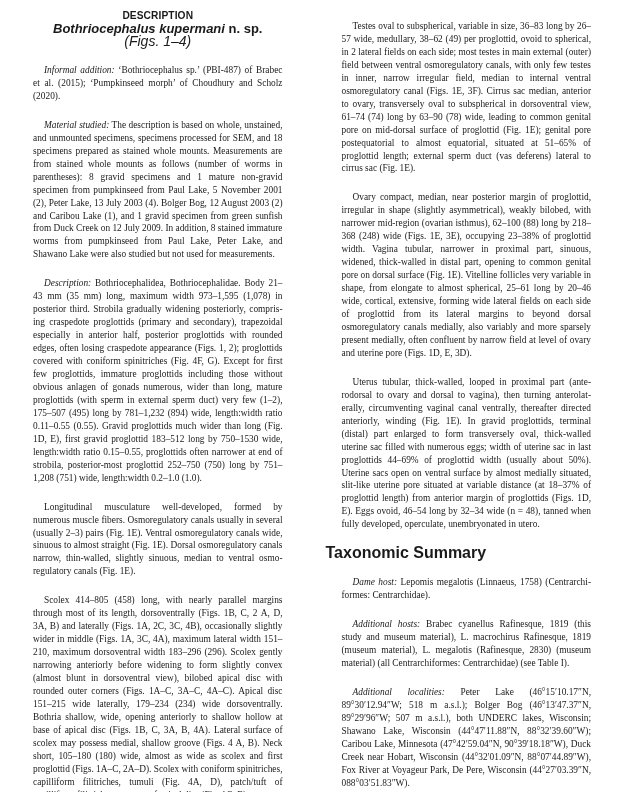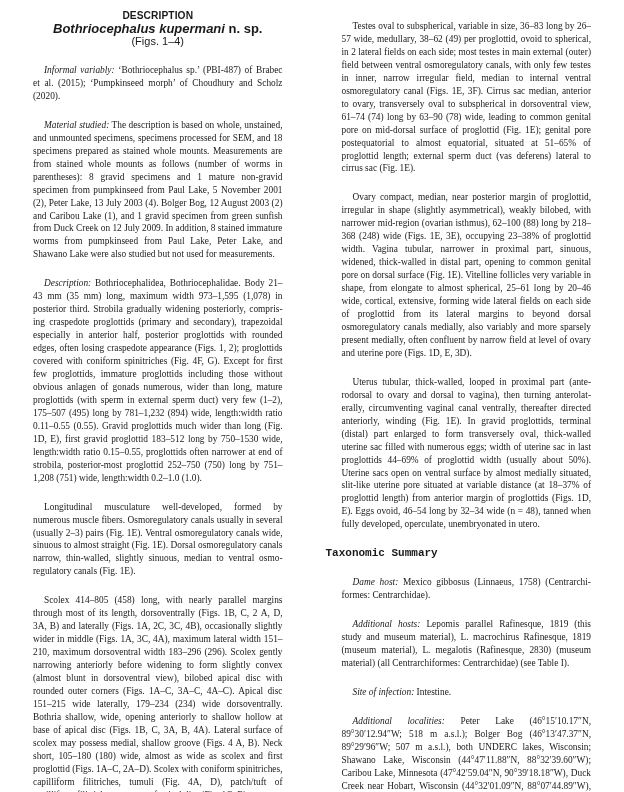--- a/index.html
+++ b/index.html
@@ -5,60 +5,59 @@
   html, body { margin: 0; padding: 0; background: #ffffff; }
   body { width: 624px; height: 792px; overflow: hidden; position: relative;
          font-family: "Liberation Serif", "DejaVu Serif", serif; color: #1a1a1a; }
   .page { position: absolute; left: 17px; top: 4px; width: 590px; display: flex; justify-content: space-between; gap: 27px; }
   .col { width: 288px; font-size: 9.35px; line-height: 12.95px; text-align: justify; hyphens: manual; }
   .col p { margin: 16px; text-indent: 11px; }
   .heading-block { text-align: center; margin-top: 5px; margin-bottom: 7px; font-family: "Liberation Sans", "DejaVu Sans", sans-serif; }
   .h-main { font-weight: bold; font-size: 10.2px; line-height: 13px; letter-spacing: 0.1px; }
   .h-species { font-weight: bold; font-size: 13px; line-height: 13px; }
   .h-species i { font-style: italic; }
-  .h-figs { font-size: 11px; line-height: 13px; }
+  .h-figs { font-size: 14px; line-height: 13px; font-style: italic; }
   .lbl { font-style: italic; }
   .sp { }
-  .section-title { font-family: Liberation Mono, monospace; font-weight: bold; font-size: 11px; margin: 14px 0 9px 0; text-indent: 0; }
+  .section-title { font-family: Liberation Sans, sans-serif; font-weight: bold; font-size: 16px; margin: 14px 0 9px 0; text-indent: 0; }
 </style>
 </head>
 <body>
 
 <div class="page">
 
   <div class="col">
     <div class="heading-block">
       <div class="h-main">DESCRIPTION</div>
       <div class="h-species"><i>Bothriocephalus kupermani</i><span> n. sp.</span></div>
       <div class="h-figs">(Figs. 1–4)</div>
     </div>
 
-    <p><span class="lbl">Informal variably:</span><span> ‘</span><span class="sp">Bothriocephalus</span><span> sp.’ (PBI-487) of Brabec et al. (2015); ‘Pumpkinseed morph’ of Choudhury and Scholz (2020).</span></p>
+    <p><span class="lbl">Informal addition:</span><span> ‘</span><span class="sp">Bothriocephalus</span><span> sp.’ (PBI-487) of Brabec et al. (2015); ‘Pumpkinseed morph’ of Choudhury and Scholz (2020).</span></p>
 
     <p><span class="lbl">Material studied:</span><span> The description is based on whole, unstained, and unmounted specimens, specimens processed for SEM, and 18 specimens prepared as stained whole mounts. Measurements are from stained whole mounts as follows (number of worms in parentheses): 8 gravid specimens and 1 mature non-gravid specimen from pumpkinseed from Paul Lake, 5 November 2001 (2), Peter Lake, 13 July 2003 (4). Bolger Bog, 12 August 2003 (2) and Caribou Lake (1), and 1 gravid specimen from green sunfish from Duck Creek on 12 July 2009. In addition, 8 stained immature worms from pumpkinseed from Paul Lake, Peter Lake, and Shawano Lake were also studied but not used for measurements.</span></p>
 
     <p><span class="lbl">Description:</span><span> Bothriocephalidea, Bothriocephalidae. Body 21–43 mm (35 mm) long, maximum width 973–1,595 (1,078) in posterior third. Strobila gradually widening posteriorly, compris­ing craspedote proglottids (primary and secondary), trapezoidal especially in anterior half, posterior proglottids with rounded edges, often losing craspedote appearance (Figs. 1, 2); proglottids covered with coniform spinitriches (Fig. 4F, G). Except for first few proglottids, immature proglottids including those without obvious anlagen of gonads numerous, wider than long, mature proglottids (with sperm in external sperm duct) very few (1–2), 175–507 (495) long by 781–1,232 (894) wide, length:width ratio 0.11–0.55 (0.55). Gravid proglottids much wider than long (Fig. 1D, E), first gravid proglottid 183–512 long by 750–1530 wide, length:width ratio 0.15–0.55, proglottids often narrower at end of strobila, posterior-most proglottid 252–750 (750) long by 751–1,208 (751) wide, length:width 0.2–1.0 (1.0).</span></p>
 
     <p>Longitudinal musculature well-developed, formed by numerous muscle fibers. Osmoregulatory canals usually in several (usually 2–3) pairs (Fig. 1E). Ventral osmoregulatory canals wide, sinuous to almost straight (Fig. 1E). Dorsal osmoregulatory canals narrow, thin-walled, slightly sinuous, median to ventral osmo­regulatory canals (Fig. 1E).</p>
 
     <p>Scolex 414–805 (458) long, with nearly parallel margins through most of its length, dorsoventrally (Figs. 1B, C, 2 A, D, 3A, B) and laterally (Figs. 1A, 2C, 3C, 4B), occasionally slightly wider in middle (Figs. 1A, 3C, 4A), maximum lateral width 151–210, maximum dorsoventral width 183–296 (296). Scolex gently narrowing anteriorly before widening to form slightly convex (almost blunt in dorsoventral view), bilobed apical disc with rounded outer corners (Figs. 1A–C, 3A–C, 4A–C). Apical disc 151–215 wide laterally, 179–234 (234) wide dorsoventrally. Bothria shallow, wide, opening anteriorly to shallow hollow at base of apical disc (Figs. 1B, C, 3A, B, 4A). Lateral surface of scolex may possess medial, shallow groove (Figs. 4 A, B). Neck short, 105–180 (180) wide, almost as wide as scolex and first proglottid (Figs. 1A–C, 2A–D). Scolex with coniform spinitriches, capilliform filitriches, tumuli (Fig. 4A, D), patch/tuft of capilliform filitriches at center of apical disc (Fig. 1C, E).</p>
   </div>
 
   <div class="col">
     <p>Testes oval to subspherical, variable in size, 36–83 long by 26–57 wide, medullary, 38–62 (49) per proglottid, ovoid to spherical, in 2 lateral fields on each side; most testes in main external (outer) field between ventral osmoregulatory canals, with only few testes in inner, narrow irregular field, median to internal ventral osmoregulatory canal (Figs. 1E, 3F). Cirrus sac median, anterior to ovary, transversely oval to subspherical in dorsoventral view, 61–74 (74) long by 63–90 (78) wide, leading to common genital pore on mid-dorsal surface of proglottid (Fig. 1E); genital pore postequatorial to almost equatorial, situated at 51–65% of proglottid length; external sperm duct (vas deferens) lateral to cirrus sac (Fig. 1E).</p>
     <p>Ovary compact, median, near posterior margin of proglottid, irregular in shape (slightly asymmetrical), weakly bilobed, with narrower mid-region (ovarian isthmus), 62–100 (88) long by 218–368 (248) wide (Figs. 1E, 3E), occupying 23–38% of proglottid width. Vagina tubular, narrower in proximal part, sinuous, widened, thick-walled in distal part, opening to common genital pore on dorsal surface (Fig. 1E). Vitelline follicles very variable in shape, from elongate to almost spherical, 25–61 long by 20–46 wide, cortical, extensive, forming wide lateral fields on each side of proglottid from its lateral margins to beyond dorsal osmoregulatory canals medially, also variably and more sparsely present medially, often confluent by narrow field at level of ovary and uterine pore (Figs. 1D, E, 3D).</p>
     <p>Uterus tubular, thick-walled, looped in proximal part (ante­rodorsal to ovary and dorsal to vagina), then turning anterolat­erally, circumventing vaginal canal ventrally, thereafter directed anteriorly, winding (Fig. 1E). In gravid proglottids, terminal (distal) part enlarged to form transversely oval, thick-walled uterine sac filled with numerous eggs; width of uterine sac in last proglottids 44–69% of proglottid width (usually about 50%). Uterine sacs open on ventral surface by almost medially situated, slit-like uterine pore situated at variable distance (at 18–37% of proglottid length) from anterior margin of proglottids (Figs. 1D, E). Eggs ovoid, 46–54 long by 32–34 wide (n = 48), tanned when fully developed, operculate, unembryonated in utero.</p>
 
     <div class="section-title">Taxonomic Summary</div>
 
-    <p><span class="lbl">Dame host:</span><span class="sp"> Mexico gibbosus</span><span> (Linnaeus, 1758) (Centrarchi­formes: Centrarchidae).</span></p>
+    <p><span class="lbl">Dame host:</span><span class="sp"> Lepomis megalotis</span><span> (Linnaeus, 1758) (Centrarchi­formes: Centrarchidae).</span></p>
 
-    <p><span class="lbl">Additional hosts:</span><span class="sp"> Lepomis parallel</span><span> Rafinesque, 1819 (this study and museum material), </span><span class="sp">L. macrochirus</span><span> Rafinesque, 1819 (museum material), </span><span class="sp">L. megalotis</span><span> (Rafinesque, 2830) (museum material) (all Centrarchiformes: Centrarchidae) (see Table I).</span></p>
+    <p><span class="lbl">Additional hosts:</span><span class="sp"> Brabec cyanellus</span><span> Rafinesque, 1819 (this study and museum material), </span><span class="sp">L. macrochirus</span><span> Rafinesque, 1819 (museum material), </span><span class="sp">L. megalotis</span><span> (Rafinesque, 2830) (museum material) (all Centrarchiformes: Centrarchidae) (see Table I).</span></p>
 
-    <p><span class="lbl">Site of infection:</span><span> Intestine.</span></p>
 
 
     <p><span class="lbl">Additional localities:</span><span> Peter Lake (46°15′10.17″N, 89°30′12.94″W; 518 m a.s.l.); Bolger Bog (46°13′47.37″N, 89°29′96″W; 507 m a.s.l.), both UNDERC lakes, Wisconsin; Shawano Lake, Wiscon­sin (44°47′11.88″N, 88°32′39.60″W); Caribou Lake, Minnesota (47°42′59.04″N, 90°39′18.18″W), Duck Creek near Hobart, Wis­consin (44°32′01.09″N, 88°07′44.89″W), Fox River at Voyageur Park, De Pere, Wisconsin (44°27′03.39″N, 088°03′51.83″W).</span></p>
 
     <p><span class="lbl">Geographical distribution:</span><span> Canada (Ontario), Mexico (precise locality not known; fish host introduced), United States (Alaba­ma, Michigan, Minnesota, Nebraska, Ohio, Oklahoma, Wiscon­sin).</span></p>
   </div>
 
 </div>
 
 </body></html>

